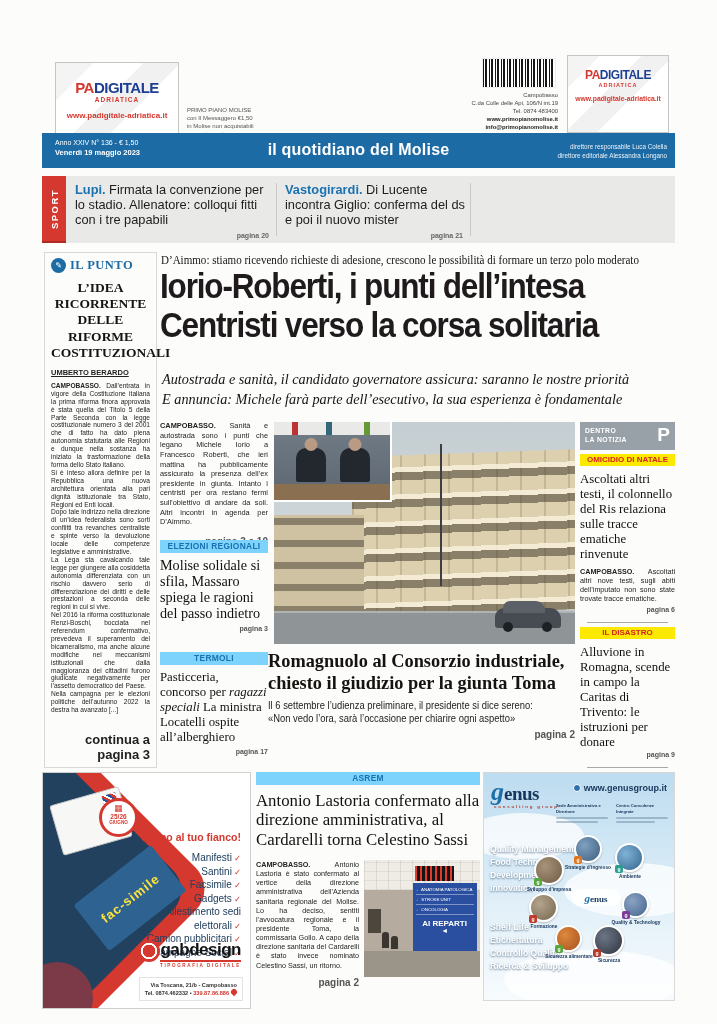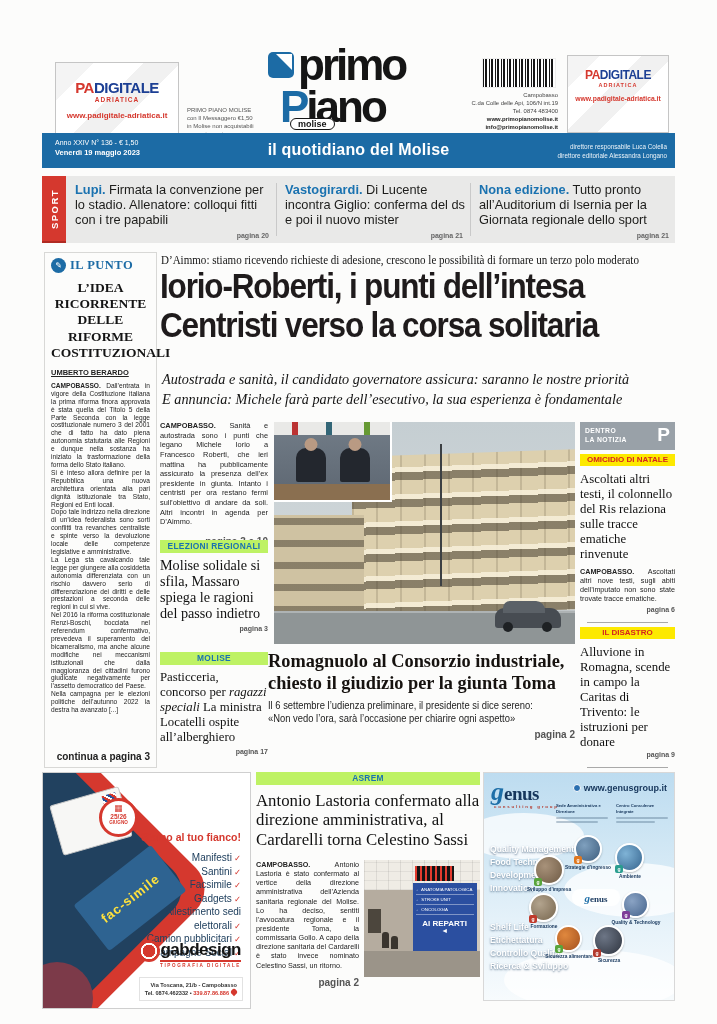--- a/index.html
+++ b/index.html
@@ -61,21 +61,21 @@
 
   
   #punto { position:absolute; left:44px; top:252px; width:113px; height:516px; border:1px solid #d8d8d6; padding:5px 6px; display:flex; flex-direction:column; }
   #punto-head { display:flex; align-items:center; gap:4px; }
   .pen-ball { width:15px; height:15px; border-radius:50%; background:#1c6ba5; color:#fff; font-size:8px; line-height:15px; text-align:center; flex:0 0 auto; }
   #punto-label { font-family:"Liberation Serif",serif; font-weight:bold; font-size:12.5px; color:#1c6ba5; letter-spacing:0.5px; }
   #punto-title { font-family:"Liberation Serif",serif; font-size:13.5px; line-height:1.2; text-align:center; color:#141414; margin:7px 0 5px; font-weight:600; }
   #punto-author { font-size:7.5px; font-weight:bold; text-decoration:underline; margin:2px 0 5px; color:#222; }
   #punto-body { flex:1; overflow:hidden; font-size:6.6px; line-height:1.2; text-align:justify; color:#232323; }
   #punto-body p { margin:0; }
-  #punto-continua { margin-top:3px; font-size:10px; font-weight:bold; text-align:right; color:#222; }
+  #punto-continua { margin-top:3px; font-size:13px; font-weight:bold; text-align:right; color:#222; }
 
   
   #kicker { position:absolute; left:161px; top:253px; white-space:nowrap; transform:scaleX(0.92); transform-origin:0 0; font-family:"Liberation Serif",serif; font-size:12px; color:#141414; }
   .headline { position:absolute; left:160px; white-space:nowrap; font-weight:bold; font-size:35px; letter-spacing:-1.3px; color:#1f1b1c; transform:scaleX(0.9); transform-origin:0 0; }
   #headline-1 { top:266px; } #headline-2 { top:305px; }
   .deck { position:absolute; left:162px; white-space:nowrap; font-family:"Liberation Serif",serif; font-style:italic; font-size:15px; color:#141414; transform:scaleX(0.95); transform-origin:0 0; }
   #deck-1 { top:371px; } #deck-2 { top:391px; }
 
   #main-lead { position:absolute; left:160px; top:421px; width:108px; font-size:7.4px; line-height:1.3; text-align:justify; color:#232323; }
   #main-lead .pl { font-weight:bold; }
@@ -97,21 +97,21 @@
   .wheel.w1 { left:8px; } .wheel.w2 { right:9px; }
   .inset { position:absolute; left:0; top:0; width:118px; height:80px; background:linear-gradient(#727d88,#5d6671); border-right:2px solid #fff; border-bottom:2px solid #fff; }
   .inset .banner { position:absolute; left:0; top:0; width:100%; height:13px; background:#e9e9e7;
      background-image:linear-gradient(90deg, transparent 0 18px, #b33 18px 24px, transparent 24px 52px, #367 52px 58px, transparent 58px 90px, #693 90px 96px, transparent 96px); }
   .inset .man { position:absolute; bottom:18px; width:30px; height:34px; background:#23272e; border-radius:10px 10px 2px 2px; }
   .inset .man:before { content:""; position:absolute; left:50%; top:-10px; transform:translateX(-50%); width:13px; height:13px; border-radius:50%; background:#b99a83; }
   .inset .m1 { left:22px; } .inset .m2 { left:66px; }
   .inset .desk { position:absolute; left:0; bottom:0; width:100%; height:16px; background:#8a6f50; }
 
   
-  .strip-label { background:#bef264; color:#1a72b0; font-weight:bold; font-size:8.4px; text-align:center; line-height:13px; height:13px; letter-spacing:0.3px; }
+  .strip-label { background:#7dd3fc; color:#1a72b0; font-weight:bold; font-size:8.4px; text-align:center; line-height:13px; height:13px; letter-spacing:0.3px; }
   #regionali { position:absolute; left:160px; top:540px; width:108px; }
   #regionali-title { font-family:"Liberation Serif",serif; font-size:14.2px; line-height:1.12; color:#111; margin-top:5px; }
   #regionali .pag { margin-top:3px; font-size:7px; }
   #termoli { position:absolute; left:160px; top:652px; width:108px; }
   #termoli-title { font-family:"Liberation Serif",serif; font-size:12.8px; line-height:1.17; color:#111; margin-top:5px; }
   #termoli .pag { margin-top:3px; font-size:7px; }
 
   
   #consorzio { position:absolute; left:268px; top:650px; width:307px; }
   .cons-h { white-space:nowrap; font-family:"Liberation Serif",serif; font-weight:bold; font-size:19.5px; color:#16120f; transform:scaleX(0.94); transform-origin:0 0; line-height:1.12; }
@@ -215,26 +215,20 @@
     <div class="pad-url">www.padigitale-adriatica.it</div>
   </div>
 
   <div id="price-note">
     <div>PRIMO PIANO MOLISE</div>
     <div>con Il Messaggero €1,50</div>
     <div>in Molise non acquistabili</div>
     <div>separatamente</div>
   </div>
 
-  <div id="masthead">
-    <div class="mast-sq"></div>
-    <div class="mast-w1">primo</div>
-    <div class="mast-w2"><span class="mast-p">P</span><span>iano</span></div>
-    <div class="mast-molise">molise</div>
-  </div>
 
   <div id="barcode"></div>
 
   <div id="hdr-contact">
     <div>Campobasso</div>
     <div>C.da Colle delle Api, 106/N int.19</div>
     <div>Tel. 0874 483400</div>
     <div class="b">www.primopianomolise.it</div>
     <div class="b">info@primopianomolise.it</div>
   </div>
@@ -264,24 +258,20 @@
     <div class="teaser" id="teaser-0">
       <span class="lead">Lupi.</span><span> Firmata la convenzione per lo stadio. Allenatore: colloqui fitti con i tre papabili</span>
       <span class="pg">pagina 20</span>
     </div>
     <div class="tease-div" style="left:234px;"></div>
     <div class="teaser" id="teaser-1">
       <span class="lead">Vastogirardi.</span><span> Di Lucente incontra Giglio: conferma del ds e poi il nuovo mister</span>
       <span class="pg">pagina 21</span>
     </div>
     <div class="tease-div" style="left:428px;"></div>
-    <div class="teaser" id="teaser-2">
-      <span class="lead">Nona edizione.</span><span> Tutto pronto all’Auditorium di Isernia per la Giornata regionale dello sport</span>
-      <span class="pg">pagina 21</span>
-    </div>
   </div>
 
   <div id="punto">
     <div id="punto-head">
       <span class="pen-ball">✎</span>
       <span id="punto-label">IL PUNTO</span>
     </div>
     <div id="punto-title">L’IDEA RICORRENTE DELLE RIFORME COSTITUZIONALI</div>
     <div id="punto-author">UMBERTO BERARDO</div>
     <div id="punto-body">
@@ -323,21 +313,21 @@
     </div>
   </div>
 
   <div id="regionali">
     <div class="strip-label">ELEZIONI REGIONALI</div>
     <div id="regionali-title" class="serif">Molise solidale si sfila, Massaro spiega le ragioni del passo indietro</div>
     <div class="pag">pagina 3</div>
   </div>
 
   <div id="termoli">
-    <div class="strip-label">MOLISE</div>
+    <div class="strip-label">TERMOLI</div>
     <div id="termoli-title" class="serif">
       <span>Pasticceria, concorso per </span><i>ragazzi speciali</i><span> La ministra Locatelli ospite all’alberghiero</span>
     </div>
     <div class="pag">pagina 17</div>
   </div>
 
   <div id="consorzio">
     <div class="cons-h">Romagnuolo al Consorzio industriale,</div>
     <div class="cons-h">chiesto il giudizio per la giunta Toma</div>
     <div class="cons-deck" style="margin-top:5px;">Il 6 settembre l’udienza preliminare, il presidente si dice sereno:</div>

